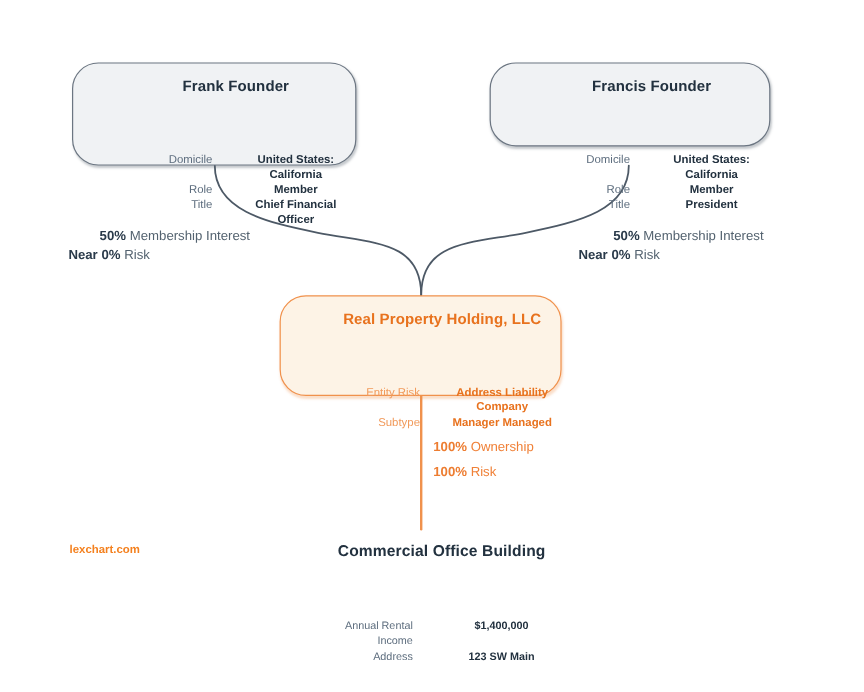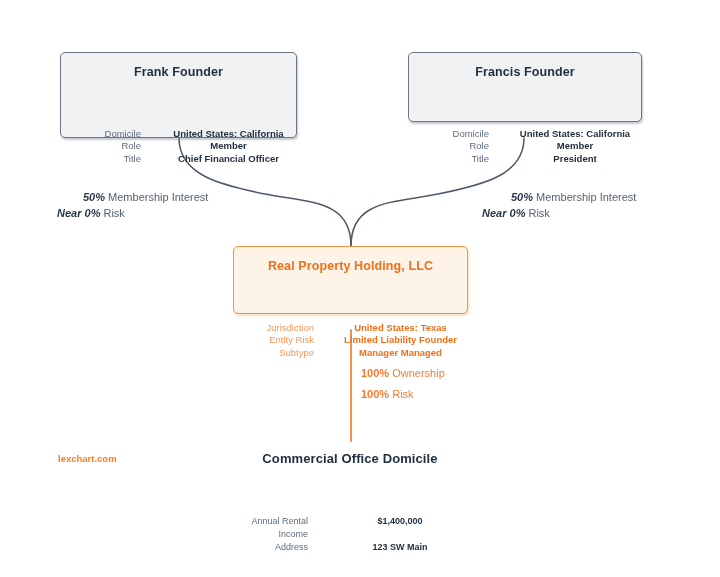--- a/index.html
+++ b/index.html
@@ -4,22 +4,23 @@
 <style>
   html,body{margin:0;padding:0;background:#ffffff;}
   .canvas{
     position:relative;width:720px;height:577px;background:#ffffff;overflow:hidden;
     font-family:"Liberation Sans", sans-serif;
   }
   svg.connectors{position:absolute;left:0;top:0;width:720px;height:577px;}
 
   
   .node{
-    position:absolute;border-radius:5px;box-sizing:border-box;
+    position:absolute;border-radius:22px;box-sizing:border-box;
     text-align:center;
+    padding-left:36px;
   }
   .node.gray{
     background:#f0f2f4;border:1.6px solid #6c7682;
     box-shadow:1px 2px 2px rgba(90,100,112,0.35);
   }
   .node.orange{
     background:#fdf3e6;border:1.6px solid #f0914c;
     box-shadow:1px 2px 2px rgba(240,145,76,0.3);
   }
   .node-title{
@@ -44,21 +45,21 @@
   
   .node.bare{background:transparent;border:none;box-shadow:none;}
   .node.bare .node-title{color:#22313f;font-size:13px;padding-top:0;margin-bottom:6px;}
   .node.bare .row{font-size:9px;line-height:12.8px;}
   .node.bare .row .lab{color:#5d6d7e;}
   .node.bare .row .val{color:#22313f;}
 
   
   .edge-label{position:absolute;font-size:11px;line-height:13px;white-space:nowrap;}
   .edge-label.dark{color:#53626f;}
-  .edge-label.dark b{color:#2a3a4a;font-style:italic;}
+  .edge-label.dark b{color:#2a3a4a;}
   .edge-label.orangetxt{color:#f08037;}
   .edge-label.orangetxt b{color:#ed7d31;}
 
   .watermark{
     position:absolute;left:58px;top:453px;font-size:9.5px;font-weight:bold;color:#f4811f;
     text-decoration:none;
   }
 </style>
 </head>
 <body>
@@ -100,40 +101,36 @@
         <span class="lab">Role</span>
         <span class="val">Member</span>
       </div>
       <div class="row">
         <span class="lab">Title</span>
         <span class="val">President</span>
       </div>
     </div>
   </div>
 
-  <div class="node orange" style="left:233px;top:246px;width:235px;height:68px">
+  <div class="node orange" style="left:233px;top:246px;width:235px;height:84px">
     <div class="node-title">Real Property Holding, LLC</div>
     <div class="rows">
       <div class="row">
-        <span class="lab">Jurisdiction</span>
-        <span class="val">United States: Texas</span>
-      </div>
-      <div class="row">
         <span class="lab">Entity Risk</span>
-        <span class="val">Limited Liability Founder</span>
+        <span class="val">Address Liability Company</span>
       </div>
       <div class="row">
         <span class="lab">Subtype</span>
         <span class="val">Manager Managed</span>
       </div>
     </div>
   </div>
 
   <div class="node bare" style="left:228px;top:451px;width:244px">
-    <div class="node-title">Commercial Office Domicile</div>
+    <div class="node-title">Commercial Office Building</div>
     <div class="rows">
       <div class="row">
         <span class="lab">Annual Rental Income</span>
         <span class="val">$1,400,000</span>
       </div>
       <div class="row">
         <span class="lab">Address</span>
         <span class="val">123 SW Main</span>
       </div>
     </div>

